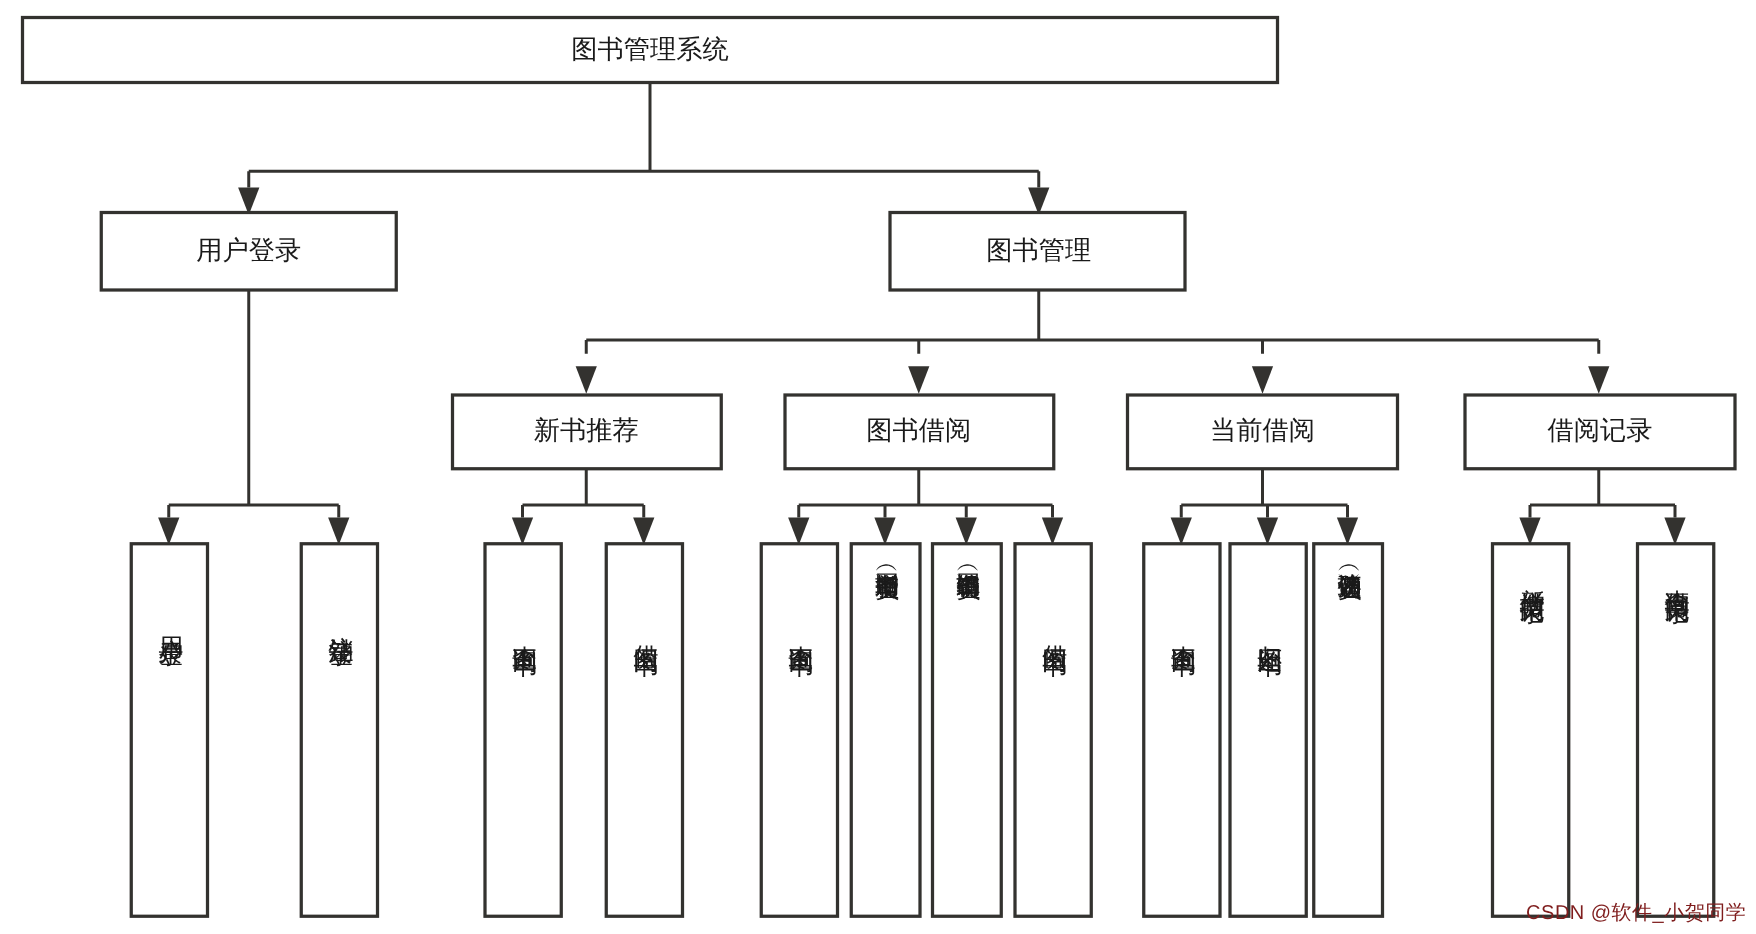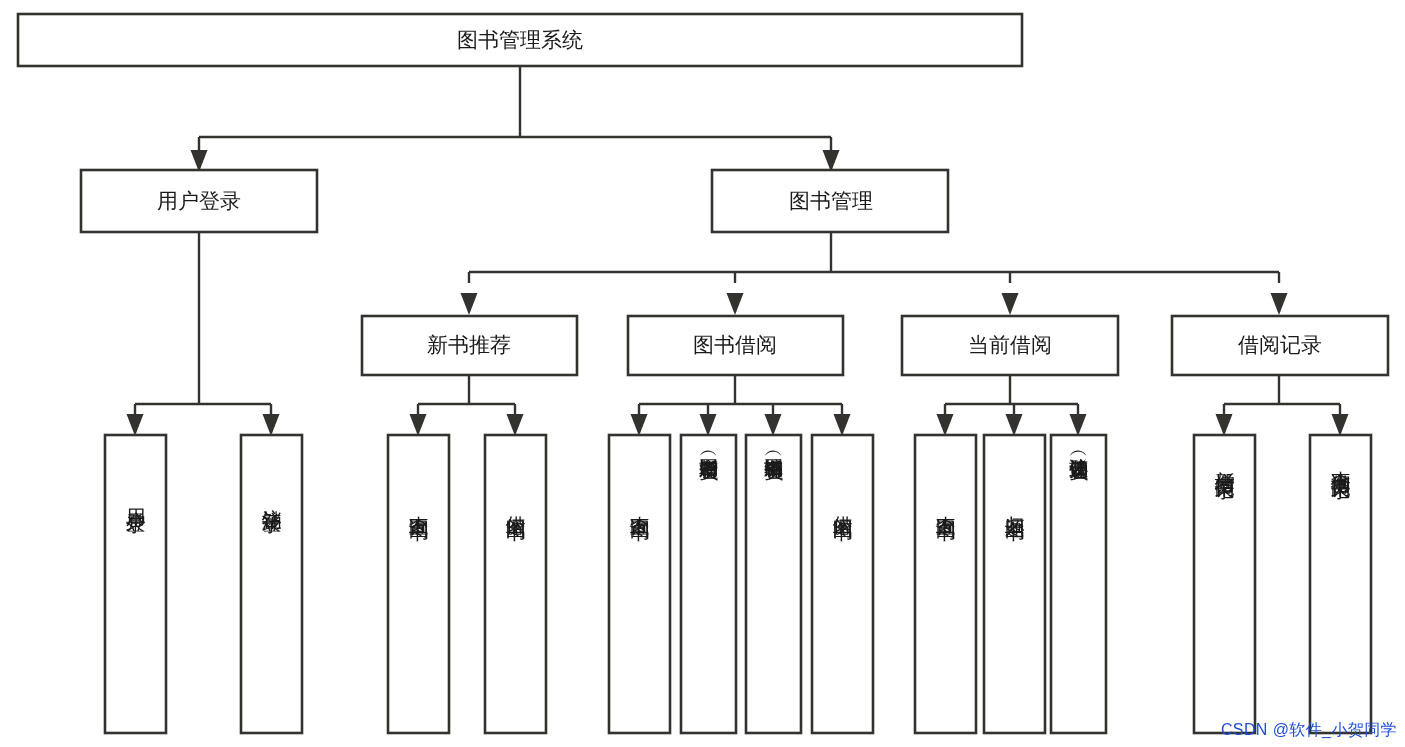--- a/index.html
+++ b/index.html
@@ -70,21 +70,21 @@
   .leaf-label.compact {
     letter-spacing: 0.5px;
     font-size: 19px;
   }
   .watermark {
     position: absolute;
     right: 8px;
     bottom: 6px;
     font-family: "Liberation Sans", "DejaVu Sans", sans-serif;
     font-size: 16px;
-    color: #1d4ed8;
+    color: #7f1d1d;
     letter-spacing: 0.4px;
     white-space: nowrap;
   }
 </style>
 </head>
 <body>
 
 <div id="diagram-root">
 
   <svg id="tree-svg" viewBox="0 0 1405 747" xmlns="http://www.w3.org/2000/svg">

